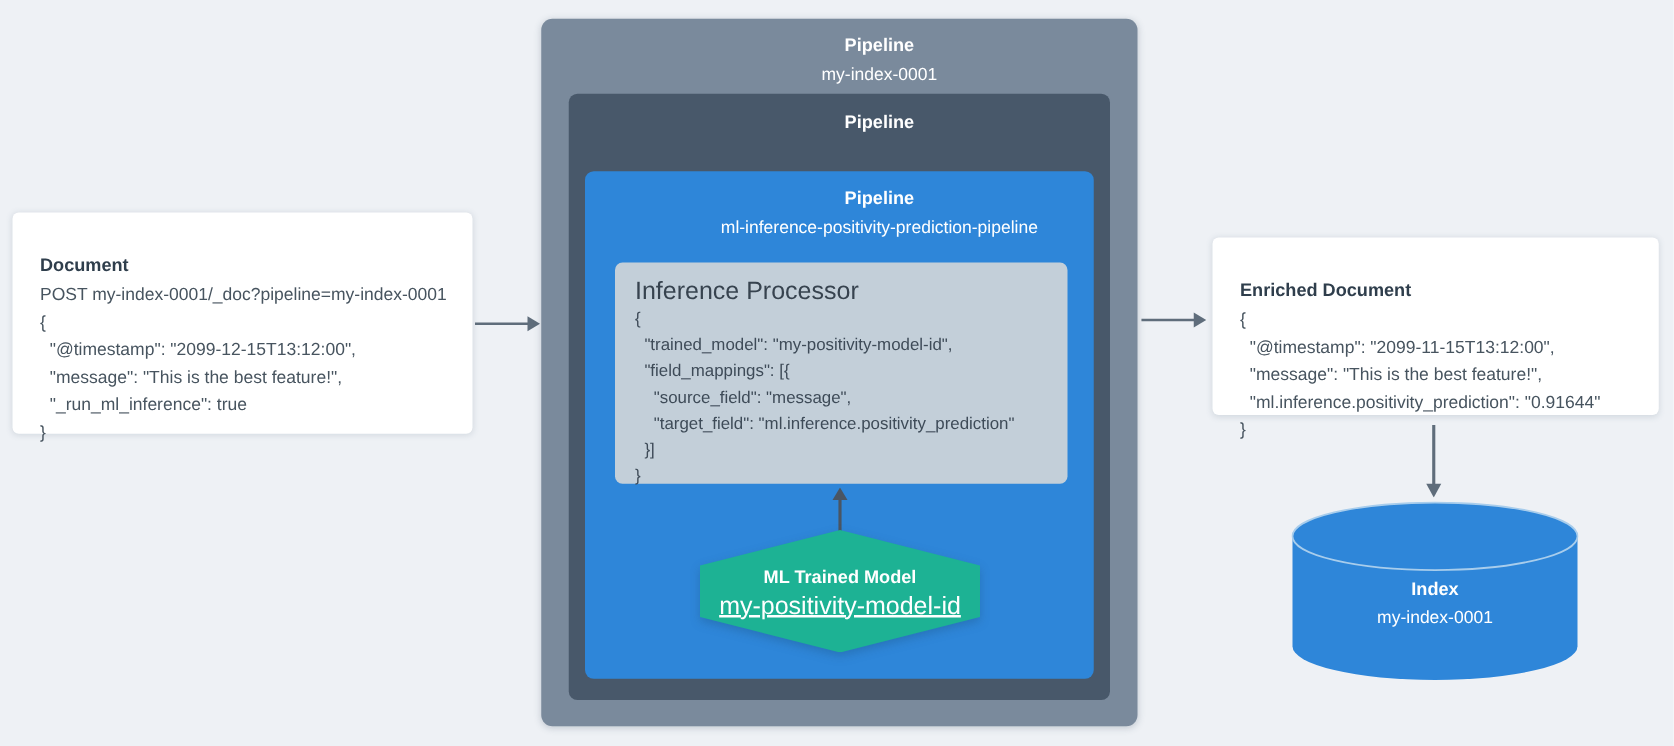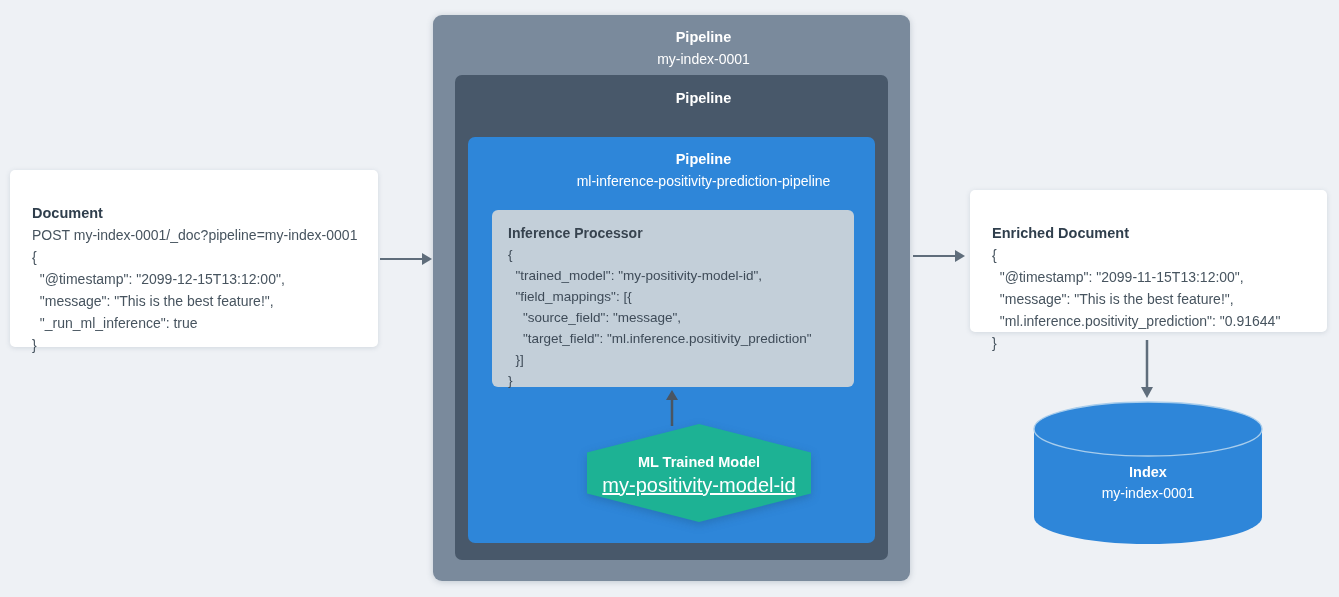--- a/index.html
+++ b/index.html
@@ -20,32 +20,32 @@
   .box-outer{background:#7a8a9c;border-radius:9px;box-shadow:0 1px 6px rgba(60,80,100,0.25);}
   .box-dark{background:#48586a;border-radius:7px;}
   .box-blue{background:#2e86d9;border-radius:7px;}
   .box-header{width:100%;text-align:center;color:#ffffff;margin-left:32px;}
   .box-header .t{display:block;font-weight:bold;font-size:14.5px;line-height:20px;}
   .box-header .n{display:block;font-size:14px;line-height:20px;margin-top:2px;}
   
   .processor{
     background:#c3cfd9;border-radius:6px;padding:13px 16px;color:#3e4b58;
   }
-  .processor .p-title{font-weight:bold;font-size:14px;line-height:21px;color:#37434f;}
+  .processor .p-title{font-weight:normal;font-size:20px;line-height:21px;color:#37434f;}
   .processor .code{font-size:13.5px;line-height:21px;}
   
   .hexagon{
     background:#1db294;color:#ffffff;
     clip-path:polygon(50% 0,100% 29%,100% 71%,50% 100%,0 71%,0 29%);
     display:flex;flex-direction:column;align-items:center;justify-content:center;
     text-align:center;
   }
   .hexagon .t{font-weight:bold;font-size:14.5px;line-height:20px;}
   .hexagon .n{font-size:20px;line-height:20px;margin-top:3px;text-decoration:underline;}
-  .hex-shadow{filter:drop-shadow(0 3px 4px rgba(20,60,90,0.25));margin-left:27px;}
+  .hex-shadow{filter:drop-shadow(0 3px 4px rgba(20,60,90,0.25));}
   
   .cyl-label{text-align:center;color:#ffffff;}
   .cyl-label .t{display:block;font-weight:bold;font-size:14.5px;line-height:21px;}
   .cyl-label .n{display:block;font-size:14px;line-height:21px;}
   svg{display:block;}
 </style>
 </head>
 <body>
 
 <div class="canvas">

